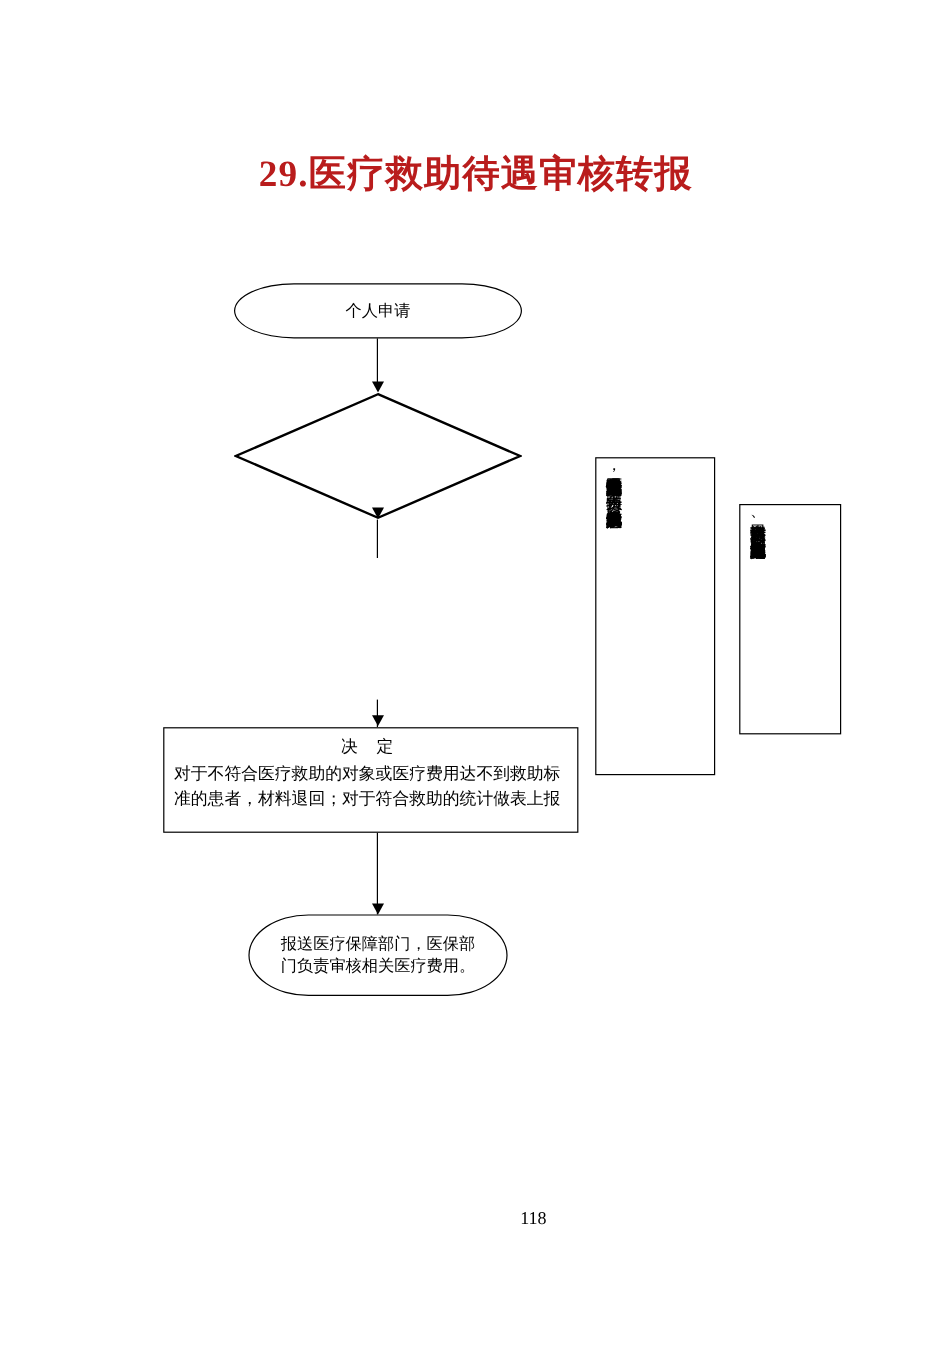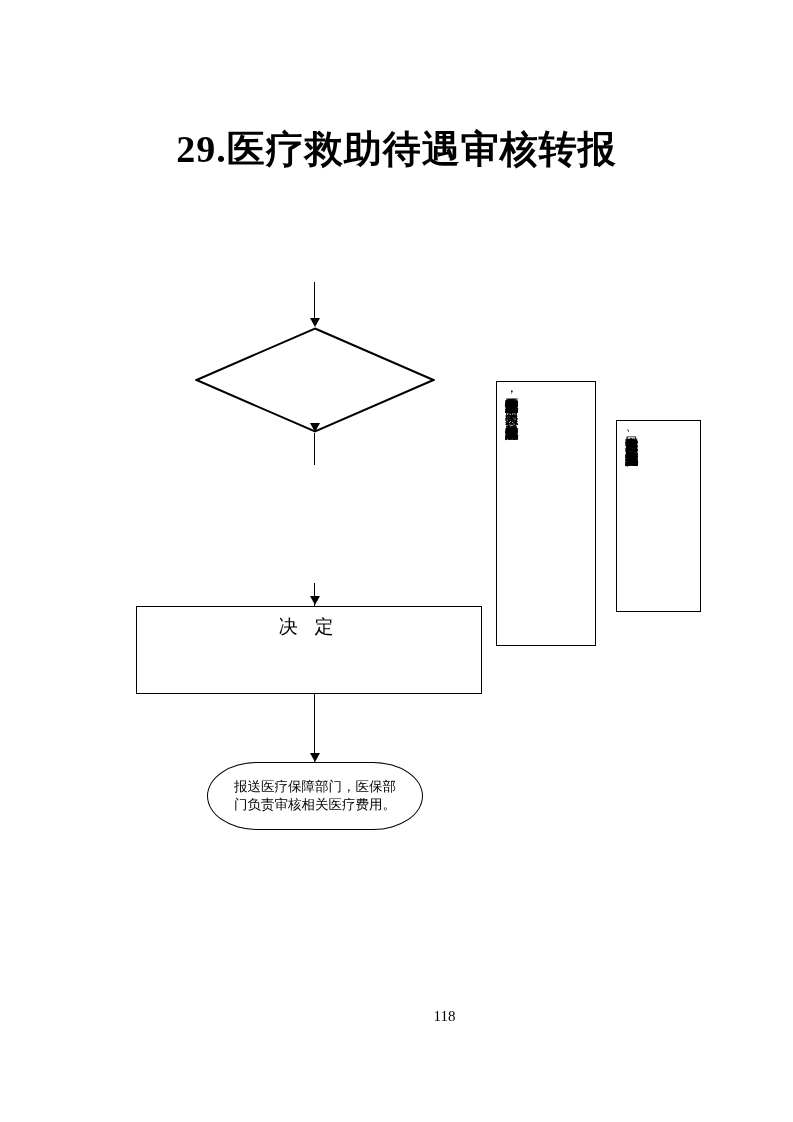--- a/index.html
+++ b/index.html
@@ -16,24 +16,24 @@
     height: 1122px;
     background: #ffffff;
     overflow: hidden;
   }
   .title {
     position: absolute;
     top: 124px;
     left: 0;
     width: 793px;
     text-align: center;
-    font-size: 38px;
+    font-size: 31px;
     font-weight: bold;
     letter-spacing: 1px;
-    color: #000000;
+    color: #b91c1c;
     font-family: "Liberation Serif", "DejaVu Serif", serif;
   }
   .page-number {
     position: absolute;
     top: 1008px;
     left: 0;
     width: 793px;
     text-align: center;
     font-size: 15px;
     color: #000;
@@ -117,60 +117,64 @@
   .arrow-down {
     position: absolute;
     width: 0; height: 0;
     border-left: 5px solid transparent;
     border-right: 5px solid transparent;
     border-top: 9px solid #000;
   }
 
   .rect-inner {
     padding: 6px 8px;
-    font-size: 19px;
+    font-size: 14px;
     line-height: 1.5;
     color: #000;
   }
   .rect-heading {
     text-align: center;
     letter-spacing: 6px;
     margin-bottom: 1px;
   }
   .rect-para {
     text-align: left;
   }
 </style>
 </head>
 <body>
 
 <div class="page">
 
   <div class="title">29.医疗救助待遇审核转报</div>
 
+  <div class="terminator" style="left:195px; top:236px; width:240px; height:46px;">
+    <span class="node-text">个人申请</span>
+  </div>
 
   <div class="conn vline" style="left:314px; top:282px; height:38px;"></div>
   <div class="arrow-down" style="left:310px; top:318px;"></div>
 
   <div class="diamond-wrap" style="left:195px; top:327px; width:240px; height:106px;">
     <svg class="diamond-shape" viewBox="0 0 240 106" preserveAspectRatio="none">
       <polygon points="120,1.5 238.5,53 120,104.5 1.5,53" fill="#ffffff" stroke="#000000" stroke-width="2"></polygon>
     </svg>
   </div>
 
   <div class="conn vline" style="left:314px; top:433px; height:32px;"></div>
   <div class="arrow-down" style="left:310px; top:423px;"></div>
 
 
   <div class="conn vline" style="left:314px; top:583px; height:23px;"></div>
   <div class="arrow-down" style="left:310px; top:596px;"></div>
 
   <div class="rect" style="left:136px; top:606px; width:346px; height:88px;">
     <div class="rect-inner">
       <div class="rect-heading">决  定</div>
+      <div class="rect-para">对于不符合医疗救助的对象或医疗费用达不到救助标准的患者，材料退回；对于符合救助的统计做表上报</div>
     </div>
   </div>
 
   <div class="conn vline" style="left:314px; top:694px; height:68px;"></div>
   <div class="arrow-down" style="left:310px; top:753px;"></div>
 
   <div class="terminator" style="left:207px; top:762px; width:216px; height:68px;">
     <span class="node-text">报送医疗保障部门，医保部
 门负责审核相关医疗费用。</span>
   </div>

